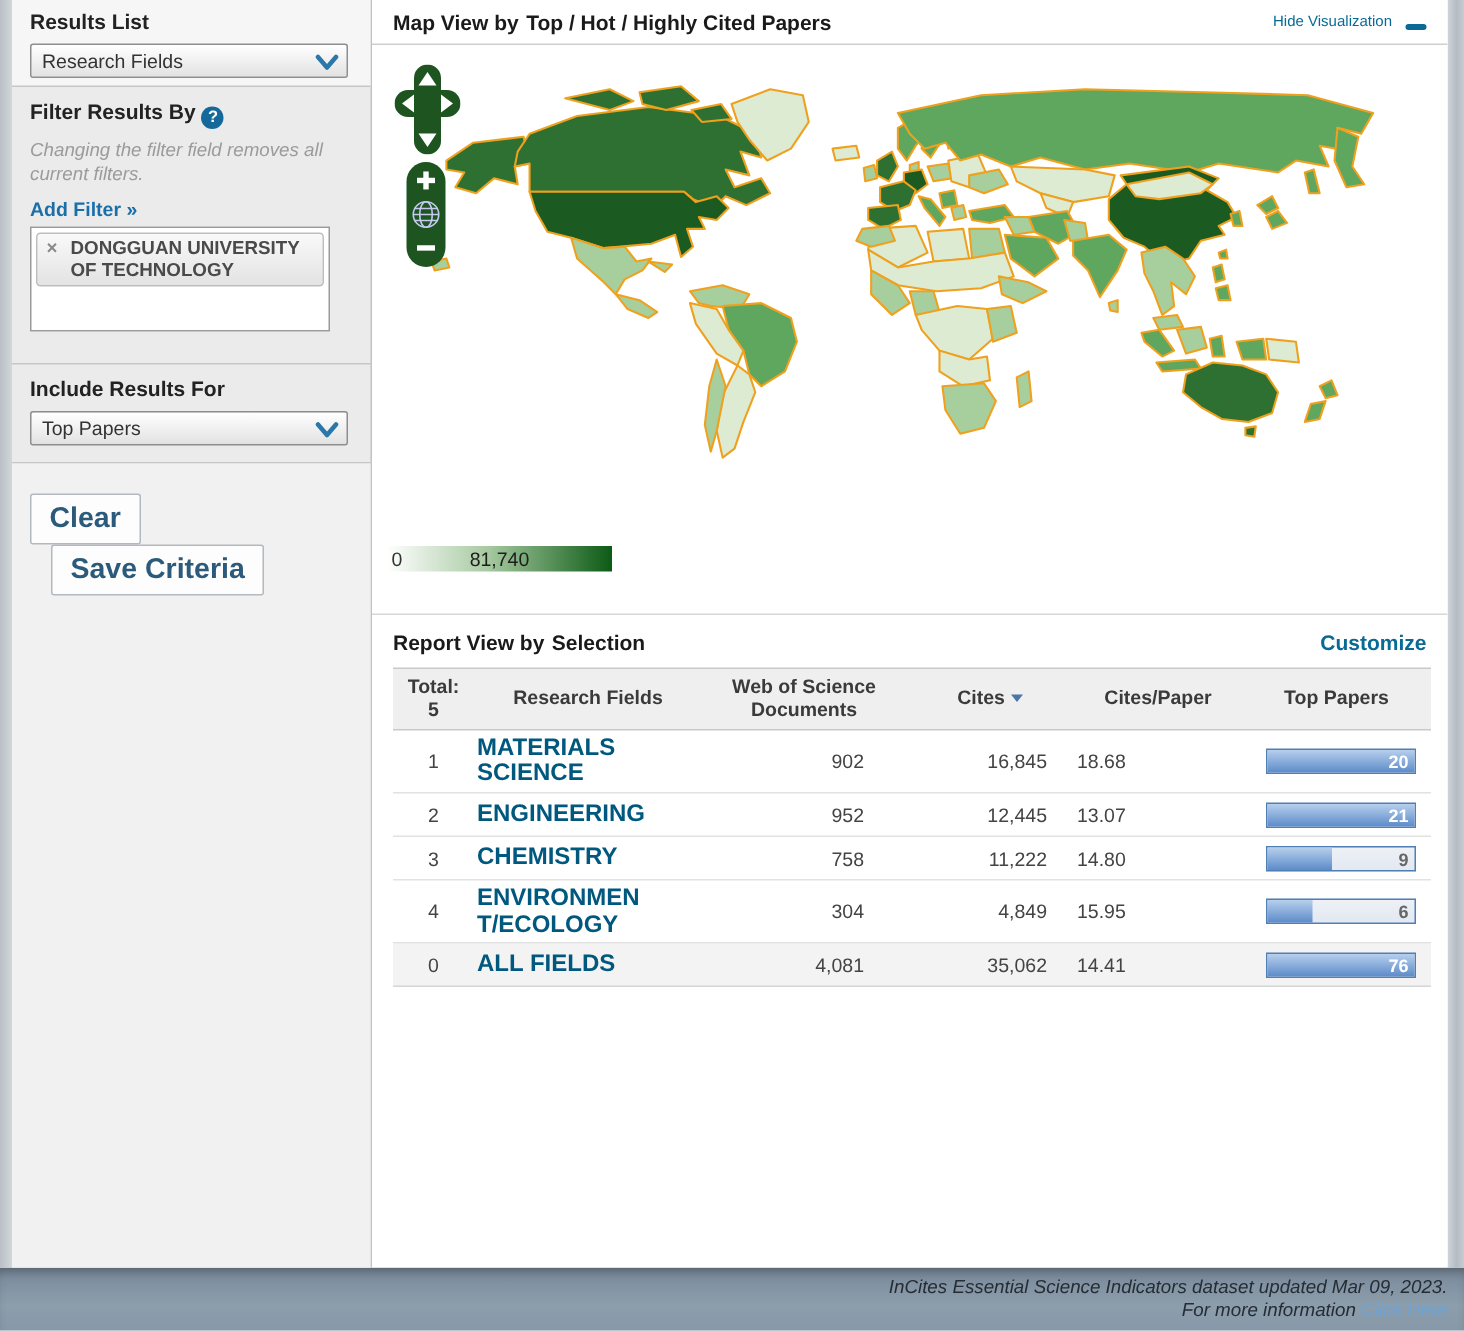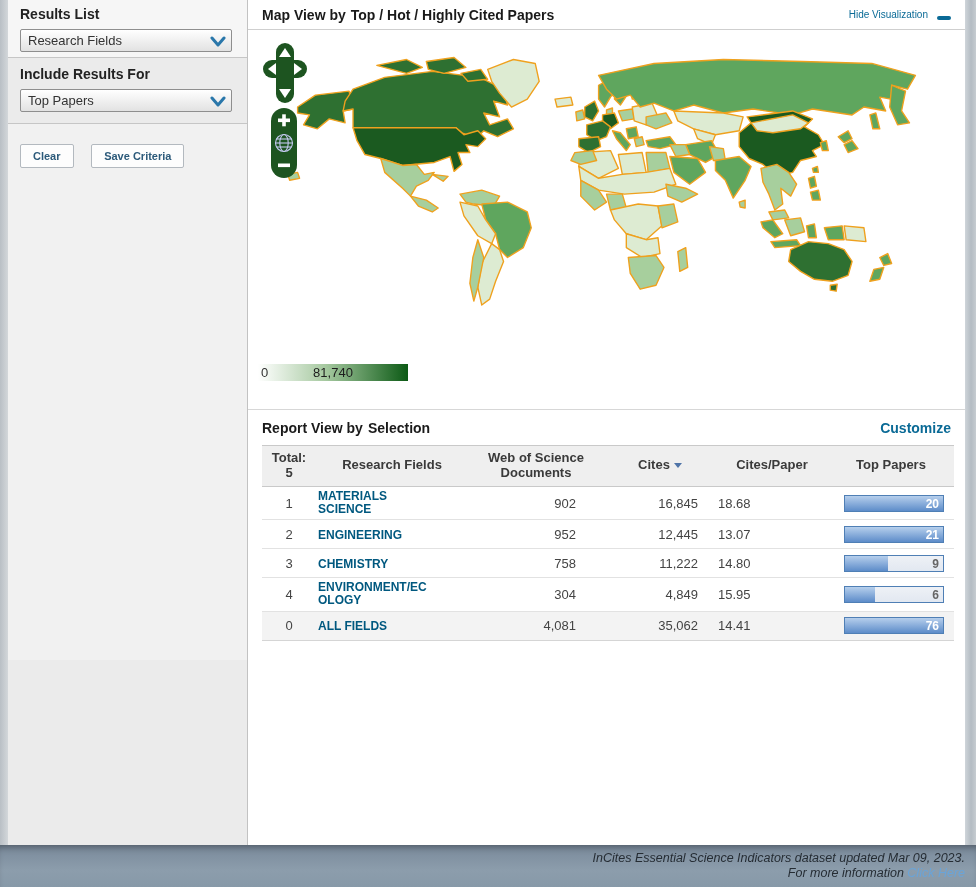--- a/index.html
+++ b/index.html
@@ -32,21 +32,21 @@
                vertical-align:-2px; margin-left:4px; }
   .sb-note { color:#9b9b9b; font-style:italic; font-size:12.5px; line-height:1.25; margin:2px 0 8px; }
   .add-filter { color:var(--c-link-blue); font-weight:bold; font-size:13px; text-decoration:none; display:inline-block; margin-bottom:4px; }
   .filter-box { width:200px; height:70px; background:#fff; border:1px solid #9b9b9b; padding:3px; }
   .filter-tag { display:block; background:linear-gradient(#f9f9f9,#e3e3e3); border:1px solid #bdbdbd;
                 border-radius:3px; padding:2px 6px 3px 22px; position:relative;
                 color:#4a4a4a; font-weight:600; font-size:12.5px; line-height:1.15; }
   .filter-tag .tag-x { position:absolute; left:6px; top:2px; color:#8a8a8a; font-weight:bold; cursor:pointer; }
 
   .sb-btn { display:inline-block; background:#fdfdfd; border:1px solid #b3b9bf; border-radius:2px;
-            color:#2c5a7a; font-weight:600; font-size:11px; padding:5px 12px; cursor:pointer; }
+            color:#2c5a7a; font-weight:600; font-size:19px; padding:5px 12px; cursor:pointer; }
   .sb-btn + .sb-btn { margin-left:14px; }
 
   
   .main { flex:1; background:#fff; position:relative; overflow:hidden; }
   .map-header { height:30px; display:flex; align-items:center; padding:0 14px; border-bottom:1px solid #cfcfcf; }
   .map-title { font-size:14px; font-weight:bold; color:#1a1a1a; }
   .map-title .tp { margin-right:5px; }
   .hide-link { margin-left:auto; color:var(--c-link-teal); font-size:10px; font-weight:normal; text-decoration:none; display:flex; align-items:flex-end; }
   .minus-icon { display:inline-block; width:14px; height:4px; border-radius:2px; background:var(--c-link-teal); margin-left:9px; }
 
@@ -75,21 +75,21 @@
                           font-weight:bold; color:#3a3a3a; padding:5px 2px; height:36px; text-align:center; line-height:1.15; }
   th.h-fields { text-align:left; padding-left:4px; }
   th.h-cites { color:#7092c0; }
   .sort-caret { display:inline-block; width:0; height:0; border-left:4px solid transparent; border-right:4px solid transparent;
                 border-top:5px solid #4f74a8; margin-left:4px; vertical-align:1px; }
   table.report tbody td { border-top:1px solid #e2e2e2; padding:3px 2px; height:29px; color:#444; }
   table.report tbody tr:first-child td { border-top:none; }
   table.report tbody tr:last-child td { border-bottom:1px solid #d5d5d5; background:#f3f3f3; }
   .c-rank { width:54px; text-align:center; color:#3f586e; }
   .c-field { width:152px; }
-  .c-field a { color:var(--c-field-link); font-weight:bold; font-size:12px; text-decoration:none;
+  .c-field a { color:var(--c-field-link); font-weight:bold; font-size:16px; text-decoration:none;
                display:inline-block; max-width:112px; line-height:1.1; overflow-wrap:anywhere; }
   .c-docs { width:136px; text-align:right; padding-right:28px !important; }
   .c-cites { width:112px; text-align:right; padding-right:18px !important; }
   .c-cpp { width:112px; padding-right:28px !important; }
   .c-top { width:126px; }
   .bar-track { position:relative; width:100px; height:17px; margin-left:14px;
                border:1px solid var(--c-bar-border); background:linear-gradient(#eef1f6,#e2e8f1); }
   .bar-fill { height:100%; background:linear-gradient(#b6cfec,#85aad9 55%,#5d8cc9); }
   .bar-label { position:absolute; right:4px; top:1px; font-size:12px; font-weight:bold; color:#666;margin-left:28px; }
   .bar-full .bar-label { color:#fff; }
@@ -115,20 +115,33 @@
         <div class="dropdown">
           <span class="dd-value">Research Fields</span>
           <span class="dd-chevron">
             <svg width="16" height="13" viewBox="0 0 16 13">
                 <polyline points="2,3 8,10 14,3" fill="none" stroke="#2a77aa" stroke-width="3" stroke-linecap="round" stroke-linejoin="round"></polyline>
               </svg>
           </span>
         </div>
       </div>
 
+      <div class="sb-section sb-filter">
+        <div class="sb-title">
+          <span>Filter Results By</span><span class="help-icon">?</span>
+        </div>
+        <div class="sb-note">Changing the filter field removes all current filters.</div>
+        <a href="#" class="add-filter">Add Filter »</a>
+        <div class="filter-box">
+          <span class="filter-tag">
+            <span class="tag-x">×</span>
+            <span>DONGGUAN UNIVERSITY OF TECHNOLOGY</span>
+          </span>
+        </div>
+      </div>
 
       <div class="sb-section sb-include">
         <div class="sb-title">Include Results For</div>
         <div class="dropdown">
           <span class="dd-value">Top Papers</span>
           <span class="dd-chevron">
             <svg width="16" height="13" viewBox="0 0 16 13">
                 <polyline points="2,3 8,10 14,3" fill="none" stroke="#2a77aa" stroke-width="3" stroke-linecap="round" stroke-linejoin="round"></polyline>
               </svg>
           </span>

